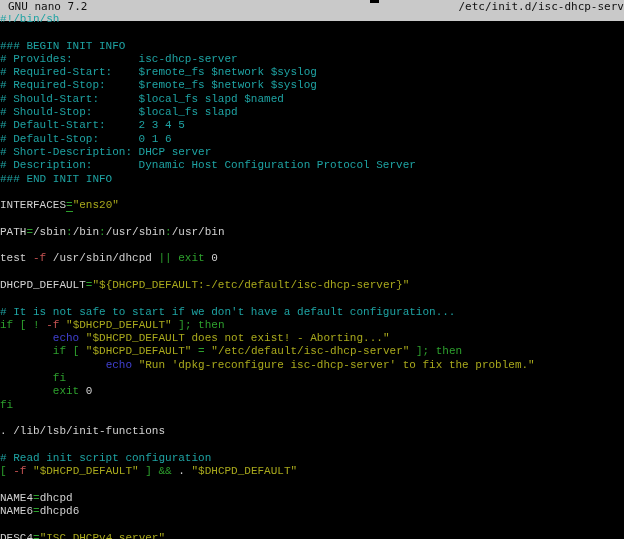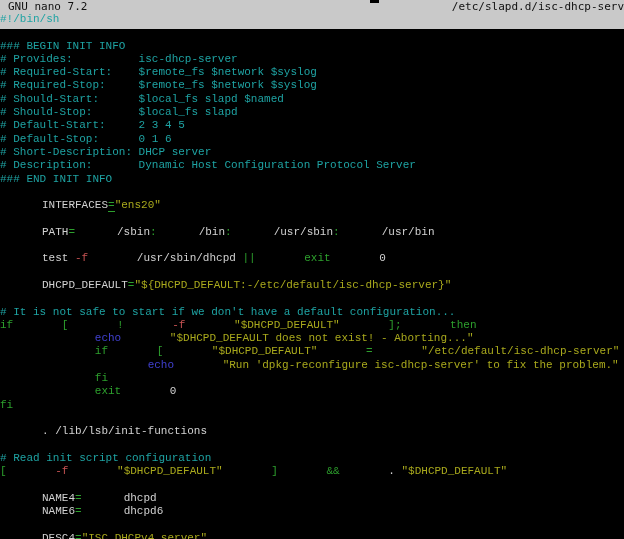--- a/index.html
+++ b/index.html
@@ -11,21 +11,21 @@
     background: var(--bg, #000);
     overflow: hidden;
     font-family: "DejaVu Sans Mono", "Liberation Mono", monospace;
     font-size: 11px;
     line-height: 13.3px;
     cursor: text;
   }
   #titlebar {
     position: absolute;
     top: 0; left: 0; right: 0;
-    height: 29px;
+    height: 21px;
     background: var(--tbbg, #c9c9c9);
     color: var(--tbfg, #111);
     display: flex;
     justify-content: space-between;
     white-space: pre;
     overflow: hidden;
     line-height: 13px;
   }
   #titlebar .app { padding-left: 8px; }
   #titlebar .file { padding-right: 0; }
@@ -36,34 +36,34 @@
     background: #000;
   }
   #buffer {
     position: absolute;
     top: 13px; left: 0; right: 0; bottom: 0;
     white-space: pre;
     overflow: hidden;
     font-family: Liberation Mono, monospace;
   }
   .line { height: 13.3px; white-space: pre; }
-  .seg-fg      { color: var(--fg, #d2d2d2); padding-left: 42px; }
+  .seg-fg      { color: var(--fg, #d2d2d2); }
   .seg-comment { color: var(--comment, #1ea3a3); }
   .seg-green   { color: var(--keyword, #2da02d); }
   .seg-blue    { color: var(--command, #4040d0); }
   .seg-red     { color: var(--option, #c75353); }
   .seg-str     { color: var(--string, #a9a91c); }
   .seg-cursor  {
     color: var(--keyword, #2da02d);
     border-bottom: 1px solid var(--keyword, #2da02d);
   }
 </style>
 </head>
 <body>
 
 <div id="terminal" style="--bg: #000000; --fg: #d2d2d2; --comment: #1ea3a3; --keyword: #2da02d; --command: #4040d0; --option: #c75353; --string: #a9a91c; --tbbg: #c9c9c9; --tbfg: #111111;">
   <div id="titlebar">
     <span class="app">GNU nano 7.2</span>
-    <span class="file">/etc/slapd.d/isc-dhcp-serv</span>
+    <span class="file">/etc/init.d/isc-dhcp-serv</span>
   </div>
   <div id="tb-notch"></div>
   <div id="buffer"><div class="line"><span class="seg-comment">#!/bin/sh</span></div><div class="line"></div><div class="line"><span class="seg-comment">### BEGIN INIT INFO</span></div><div class="line"><span class="seg-comment"># Provides:          isc-dhcp-server</span></div><div class="line"><span class="seg-comment"># Required-Start:    $remote_fs $network $syslog</span></div><div class="line"><span class="seg-comment"># Required-Stop:     $remote_fs $network $syslog</span></div><div class="line"><span class="seg-comment"># Should-Start:      $local_fs slapd $named</span></div><div class="line"><span class="seg-comment"># Should-Stop:       $local_fs slapd</span></div><div class="line"><span class="seg-comment"># Default-Start:     2 3 4 5</span></div><div class="line"><span class="seg-comment"># Default-Stop:      0 1 6</span></div><div class="line"><span class="seg-comment"># Short-Description: DHCP server</span></div><div class="line"><span class="seg-comment"># Description:       Dynamic Host Configuration Protocol Server</span></div><div class="line"><span class="seg-comment">### END INIT INFO</span></div><div class="line"></div><div class="line"><span class="seg-fg">INTERFACES</span><span class="seg-cursor">=</span><span class="seg-str">"ens20"</span></div><div class="line"></div><div class="line"><span class="seg-fg">PATH</span><span class="seg-green">=</span><span class="seg-fg">/sbin</span><span class="seg-green">:</span><span class="seg-fg">/bin</span><span class="seg-green">:</span><span class="seg-fg">/usr/sbin</span><span class="seg-green">:</span><span class="seg-fg">/usr/bin</span></div><div class="line"></div><div class="line"><span class="seg-fg">test </span><span class="seg-red">-f</span><span class="seg-fg"> /usr/sbin/dhcpd </span><span class="seg-green">||</span><span class="seg-fg"> </span><span class="seg-green">exit</span><span class="seg-fg"> 0</span></div><div class="line"></div><div class="line"><span class="seg-fg">DHCPD_DEFAULT</span><span class="seg-green">=</span><span class="seg-str">"${DHCPD_DEFAULT:-/etc/default/isc-dhcp-server}"</span></div><div class="line"></div><div class="line"><span class="seg-comment"># It is not safe to start if we don't have a default configuration...</span></div><div class="line"><span class="seg-green">if</span><span class="seg-fg"> </span><span class="seg-green">[</span><span class="seg-fg"> </span><span class="seg-green">!</span><span class="seg-fg"> </span><span class="seg-red">-f</span><span class="seg-fg"> </span><span class="seg-str">"$DHCPD_DEFAULT"</span><span class="seg-fg"> </span><span class="seg-green">];</span><span class="seg-fg"> </span><span class="seg-green">then</span></div><div class="line"><span class="seg-fg">        </span><span class="seg-blue">echo</span><span class="seg-fg"> </span><span class="seg-str">"$DHCPD_DEFAULT does not exist! - Aborting..."</span></div><div class="line"><span class="seg-fg">        </span><span class="seg-green">if</span><span class="seg-fg"> </span><span class="seg-green">[</span><span class="seg-fg"> </span><span class="seg-str">"$DHCPD_DEFAULT"</span><span class="seg-fg"> </span><span class="seg-green">=</span><span class="seg-fg"> </span><span class="seg-str">"/etc/default/isc-dhcp-server"</span><span class="seg-fg"> </span><span class="seg-green">];</span><span class="seg-fg"> </span><span class="seg-green">then</span></div><div class="line"><span class="seg-fg">                </span><span class="seg-blue">echo</span><span class="seg-fg"> </span><span class="seg-str">"Run 'dpkg-reconfigure isc-dhcp-server' to fix the problem."</span></div><div class="line"><span class="seg-fg">        </span><span class="seg-green">fi</span></div><div class="line"><span class="seg-fg">        </span><span class="seg-green">exit</span><span class="seg-fg"> 0</span></div><div class="line"><span class="seg-green">fi</span></div><div class="line"></div><div class="line"><span class="seg-fg">. /lib/lsb/init-functions</span></div><div class="line"></div><div class="line"><span class="seg-comment"># Read init script configuration</span></div><div class="line"><span class="seg-green">[</span><span class="seg-fg"> </span><span class="seg-red">-f</span><span class="seg-fg"> </span><span class="seg-str">"$DHCPD_DEFAULT"</span><span class="seg-fg"> </span><span class="seg-green">]</span><span class="seg-fg"> </span><span class="seg-green">&amp;&amp;</span><span class="seg-fg"> . </span><span class="seg-str">"$DHCPD_DEFAULT"</span></div><div class="line"></div><div class="line"><span class="seg-fg">NAME4</span><span class="seg-green">=</span><span class="seg-fg">dhcpd</span></div><div class="line"><span class="seg-fg">NAME6</span><span class="seg-green">=</span><span class="seg-fg">dhcpd6</span></div><div class="line"></div><div class="line"><span class="seg-fg">DESC4</span><span class="seg-green">=</span><span class="seg-str">"ISC DHCPv4 server"</span></div></div>
 </div>
 
 </body></html>

